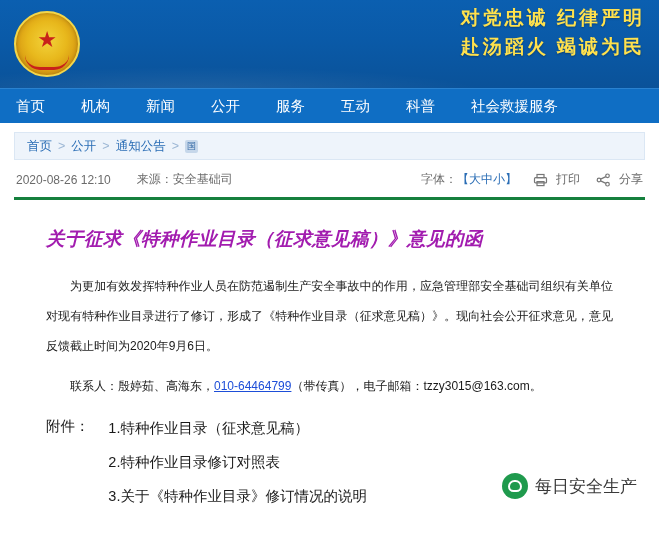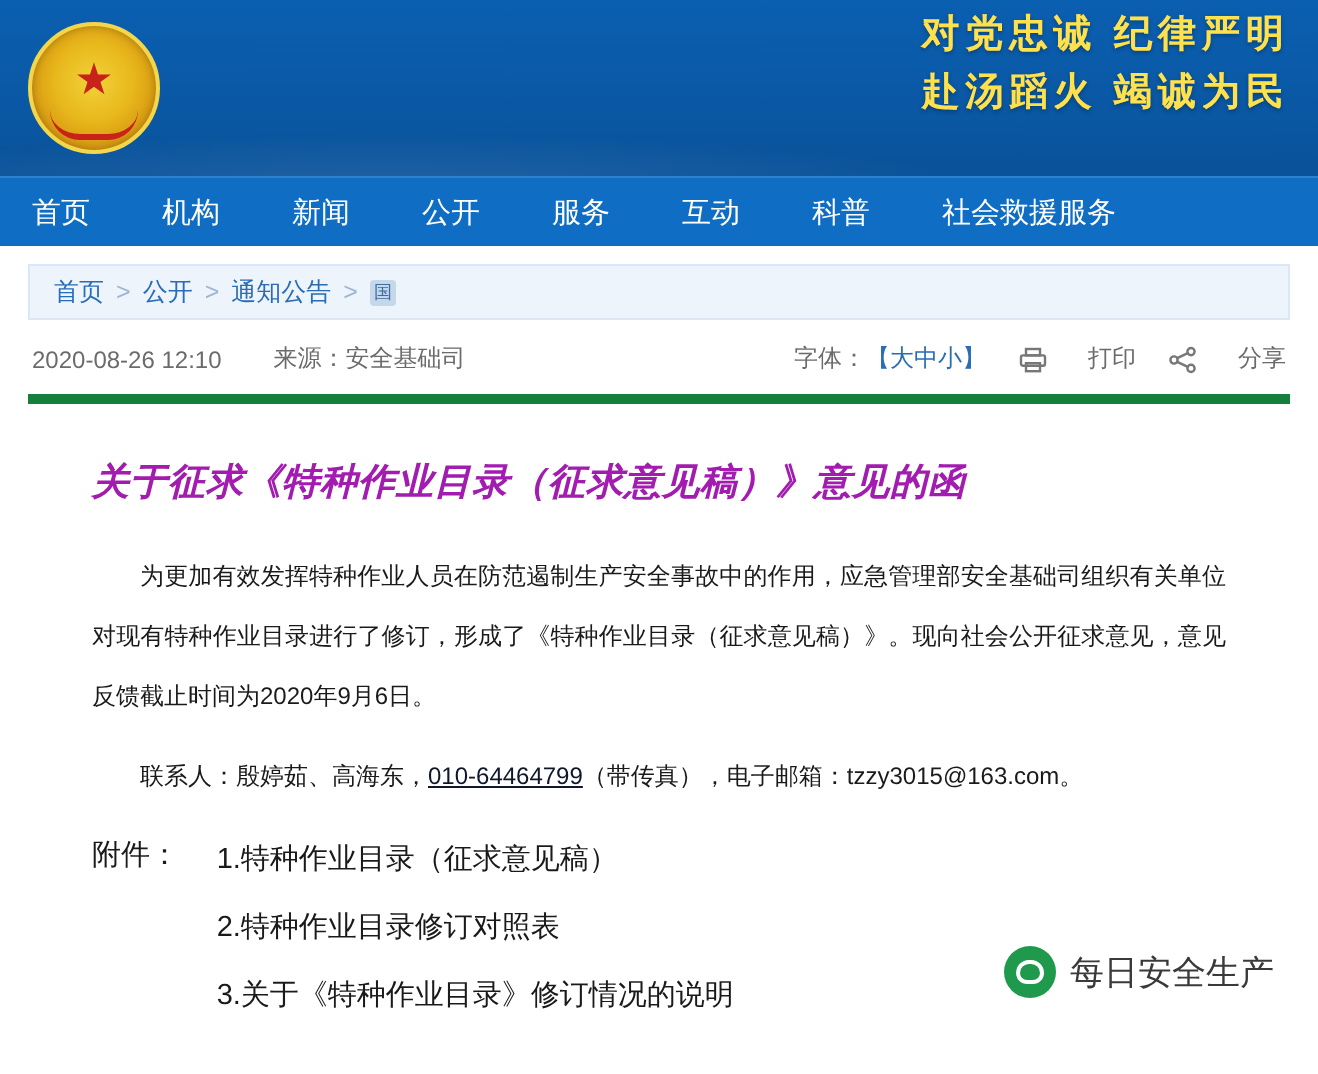--- a/index.html
+++ b/index.html
@@ -149,41 +149,41 @@
     font-size: 9px;
     line-height: 13px;
     text-align: center;
     border-radius: 2px;
   }
 
   
   .meta {
     margin: 0 14px;
     padding: 11px 2px 9px 2px;
-    border-bottom: 5px solid #15803d;
+    border-bottom: 3px solid #15803d;
     display: flex;
     align-items: center;
     font-size: 12px;
     color: #6b6b6b;
   }
   .meta .date { margin-right: 26px; }
   .meta .source { color: #6b6b6b; }
   .meta .right {
     margin-left: auto;
     display: flex;
     align-items: center;
     gap: 16px;
     justify-content: center;
   }
   .fontsize { color: #6b6b6b; }
   .fontsize .sizes { color: #2a6db5; cursor: pointer; }
   .tool {
     display: flex;
     align-items: center;
-    gap: 20px;
+    gap: 8px;
     color: #6b6b6b;
     cursor: pointer;
   }
   .tool svg { display: block; }
 
   
   .article {
     padding: 18px 46px 0 46px;
     color: #1a1a1a;
   }
@@ -198,21 +198,21 @@
   }
   .para {
     font-size: 12px;
     line-height: 30px;
     text-indent: 2em;
     margin: 0 0 10px 0;
     text-align: justify;
     color: #1a1a1a;
   }
   .phone-link {
-    color: #0f172a;
+    color: #1d4ed8;
     text-decoration: underline;
     cursor: pointer;
   }
   .attach-row {
     display: flex;
     font-size: 14.5px;
     line-height: 30px;
     margin-top: 4px;
   }
   .attach-label { width: 4.3em; flex: 0 0 auto; }

